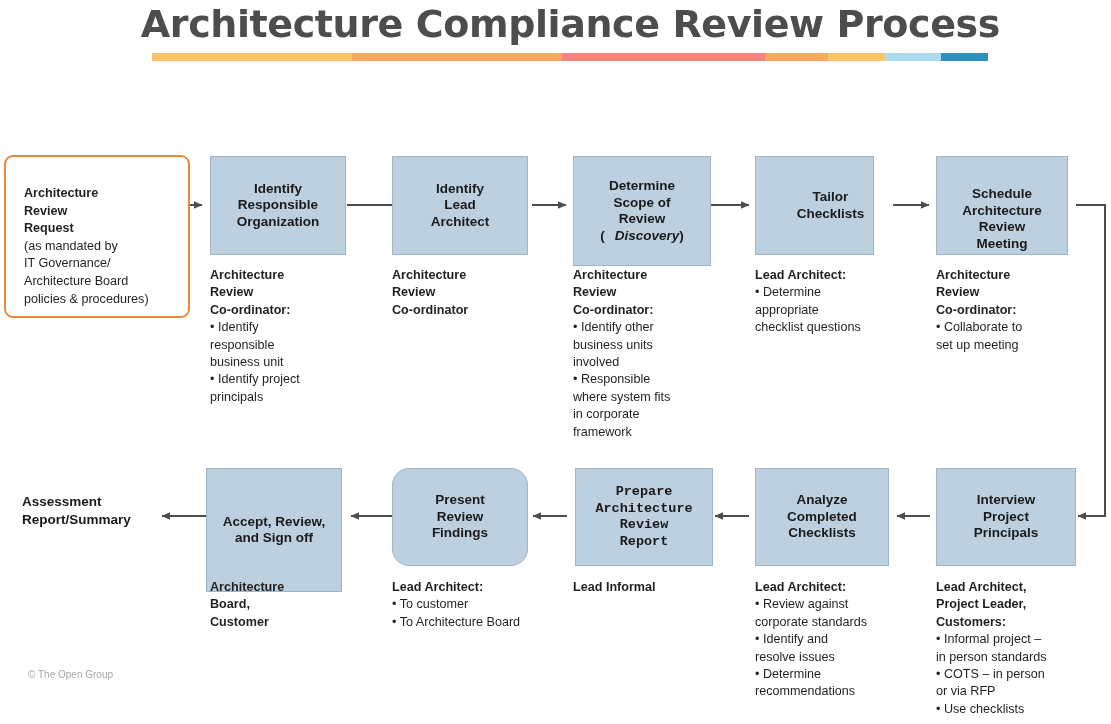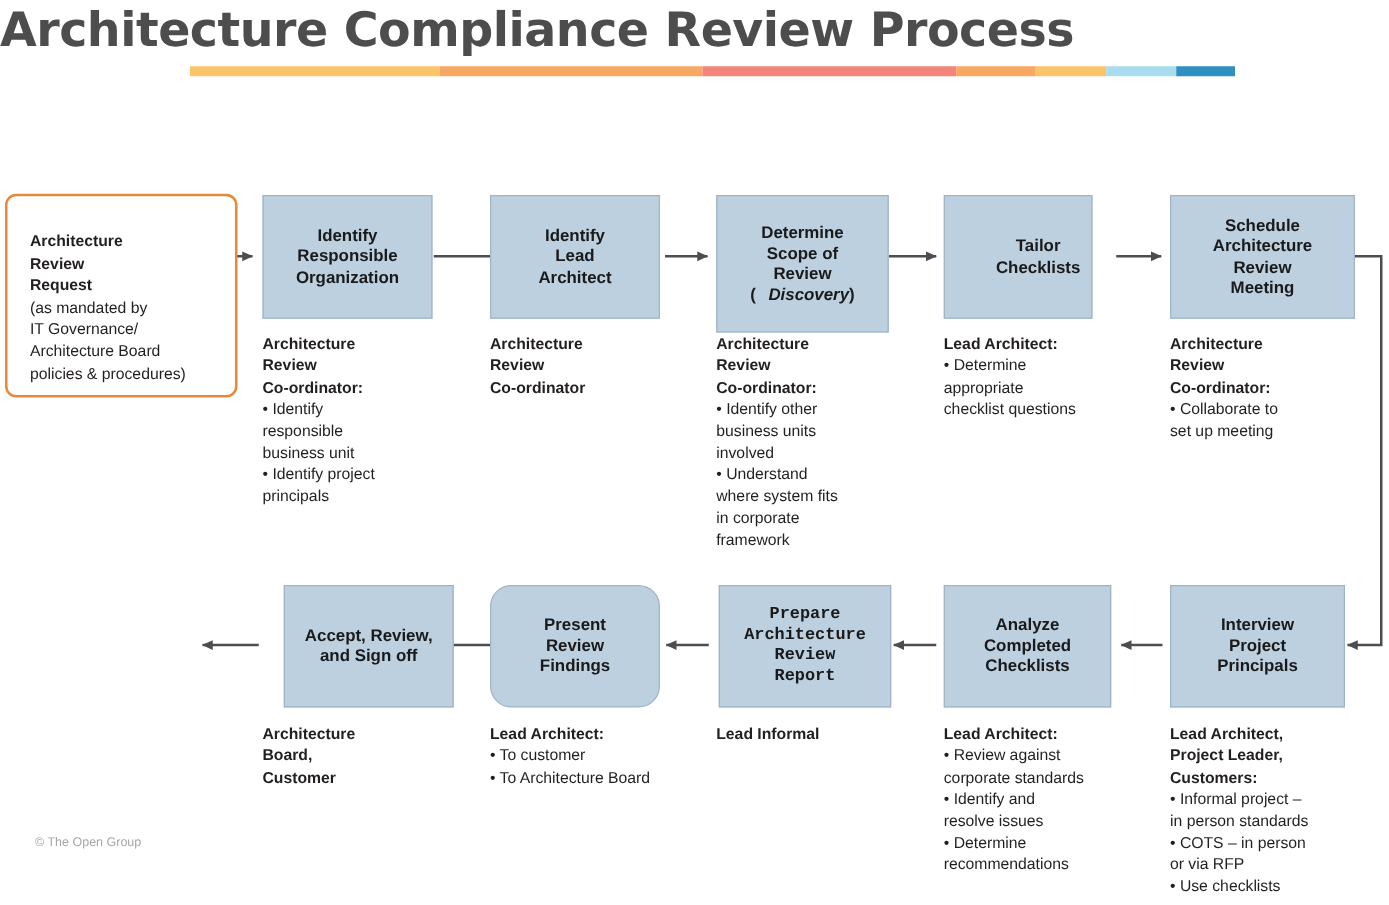--- a/index.html
+++ b/index.html
@@ -19,21 +19,21 @@
     background: #ffffff;
     overflow: hidden;
   }
 
   
   .title {
     position: absolute;
     left: 0;
     top: 2px;
     width: 1000px;
-    text-align: left;
+    text-align: right;
     font-family: "DejaVu Sans", sans-serif;
     font-weight: bold;
     font-size: 38px;
     letter-spacing: -0.4px;
     color: #4d4d4d;
     white-space: nowrap;
   }
   .rule {
     position: absolute;
     left: 152px;
@@ -173,20 +173,24 @@
       <b>Architecture</b><br>
       <b>Review</b><br>
       <b>Request</b><br>
       <span>(as mandated by</span><br>
       <span>IT Governance/</span><br>
       <span>Architecture Board</span><br>
       <span>policies &amp; procedures)</span>
     </div>
   </div>
 
+  <div class="endlabel">
+    <span>Assessment</span><br>
+    <span>Report/Summary</span>
+  </div>
 
   <div id="nodes">
       <div class="pbox" style="left: 210px; top: 156px; width: 136px; height: 99px;">
         <div><span>Identify</span><br><span>Responsible</span><br><span>Organization</span><br></div>
       </div>
       <div class="caption" style="left: 210px; top: 267px; width: 158px;">
         <span class="role">Architecture</span>
         <span class="role">Review</span>
         <span class="role">Co-ordinator:</span>
         <span class="bul">• Identify</span>
@@ -206,45 +210,45 @@
       <div class="pbox" style="left: 573px; top: 156px; width: 138px; height: 110px;">
         <div><span>Determine</span><br><span>Scope of</span><br><span>Review</span><br><span>(<em>Discovery</em>)</span></div>
       </div>
       <div class="caption" style="left: 573px; top: 267px; width: 160px;">
         <span class="role">Architecture</span>
         <span class="role">Review</span>
         <span class="role">Co-ordinator:</span>
         <span class="bul">• Identify other</span>
         <span class="bul">business units</span>
         <span class="bul">involved</span>
-        <span class="bul">• Understand</span>
+        <span class="bul">• Responsible</span>
         <span class="bul">where system fits</span>
         <span class="bul">in corporate</span>
         <span class="bul">framework</span>
       </div>
       <div class="pbox" style="left: 755px; top: 156px; width: 119px; height: 99px; padding-left: 36px;">
         <div><span>Tailor</span><br><span>Checklists</span><br></div>
       </div>
       <div class="caption" style="left: 755px; top: 267px; width: 158px;">
         <span class="role">Lead Architect:</span>
         <span class="bul">• Determine</span>
         <span class="bul">appropriate</span>
         <span class="bul">checklist questions</span>
       </div>
-      <div class="pbox" style="left: 936px; top: 156px; width: 148px; height: 99px;">
+      <div class="pbox" style="left: 936px; top: 156px; width: 132px; height: 99px; align-items: flex-end;">
         <div><span>Schedule</span><br><span>Architecture</span><br><span>Review</span><br><span>Meeting</span><br></div>
       </div>
       <div class="caption" style="left: 936px; top: 267px; width: 162px;">
         <span class="role">Architecture</span>
         <span class="role">Review</span>
         <span class="role">Co-ordinator:</span>
         <span class="bul">• Collaborate to</span>
         <span class="bul">set up meeting</span>
       </div>
-      <div class="pbox" style="left: 227px; top: 468px; width: 136px; height: 98px;">
+      <div class="pbox" style="left: 206px; top: 468px; width: 136px; height: 124px;">
         <div><span>Accept, Review,</span><br><span>and Sign off</span><br></div>
       </div>
       <div class="caption" style="left: 210px; top: 579px; width: 158px;">
         <span class="role">Architecture</span>
         <span class="role">Board,</span>
         <span class="role">Customer</span>
       </div>
       <div class="pbox" style="left: 392px; top: 468px; width: 136px; height: 98px; border-radius: 17px;">
         <div><span>Present</span><br><span>Review</span><br><span>Findings</span><br></div>
       </div>

